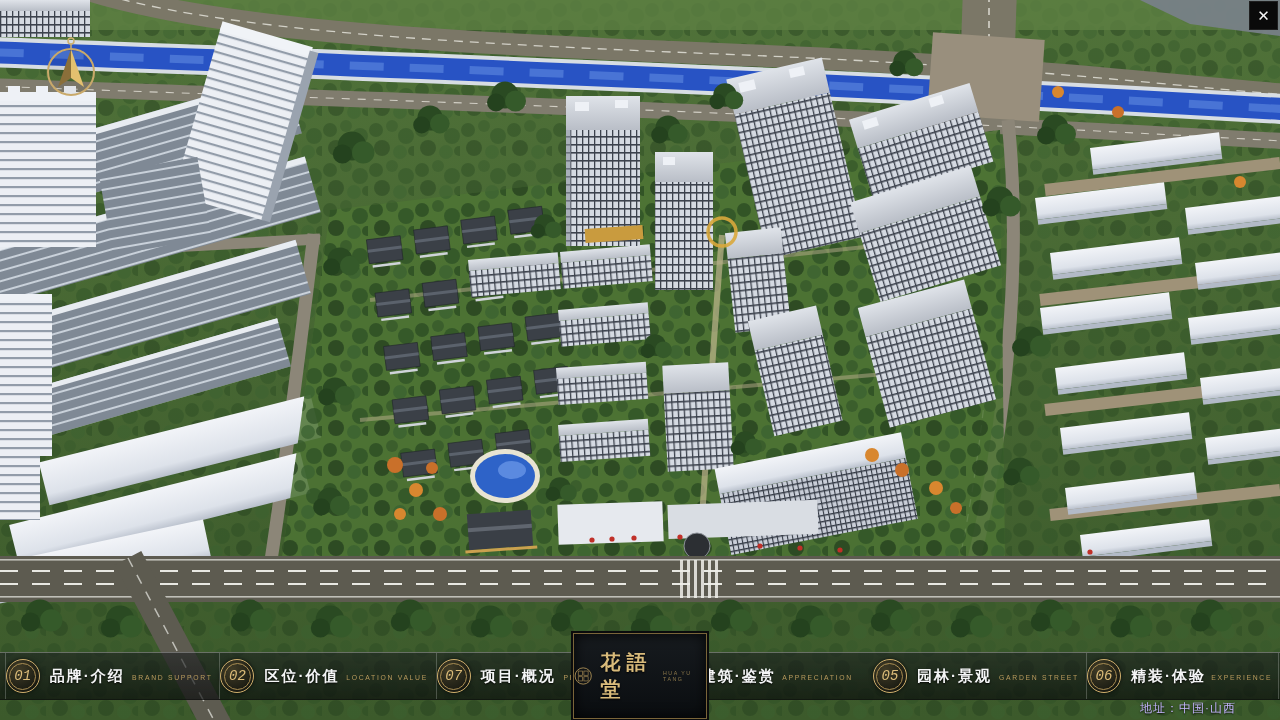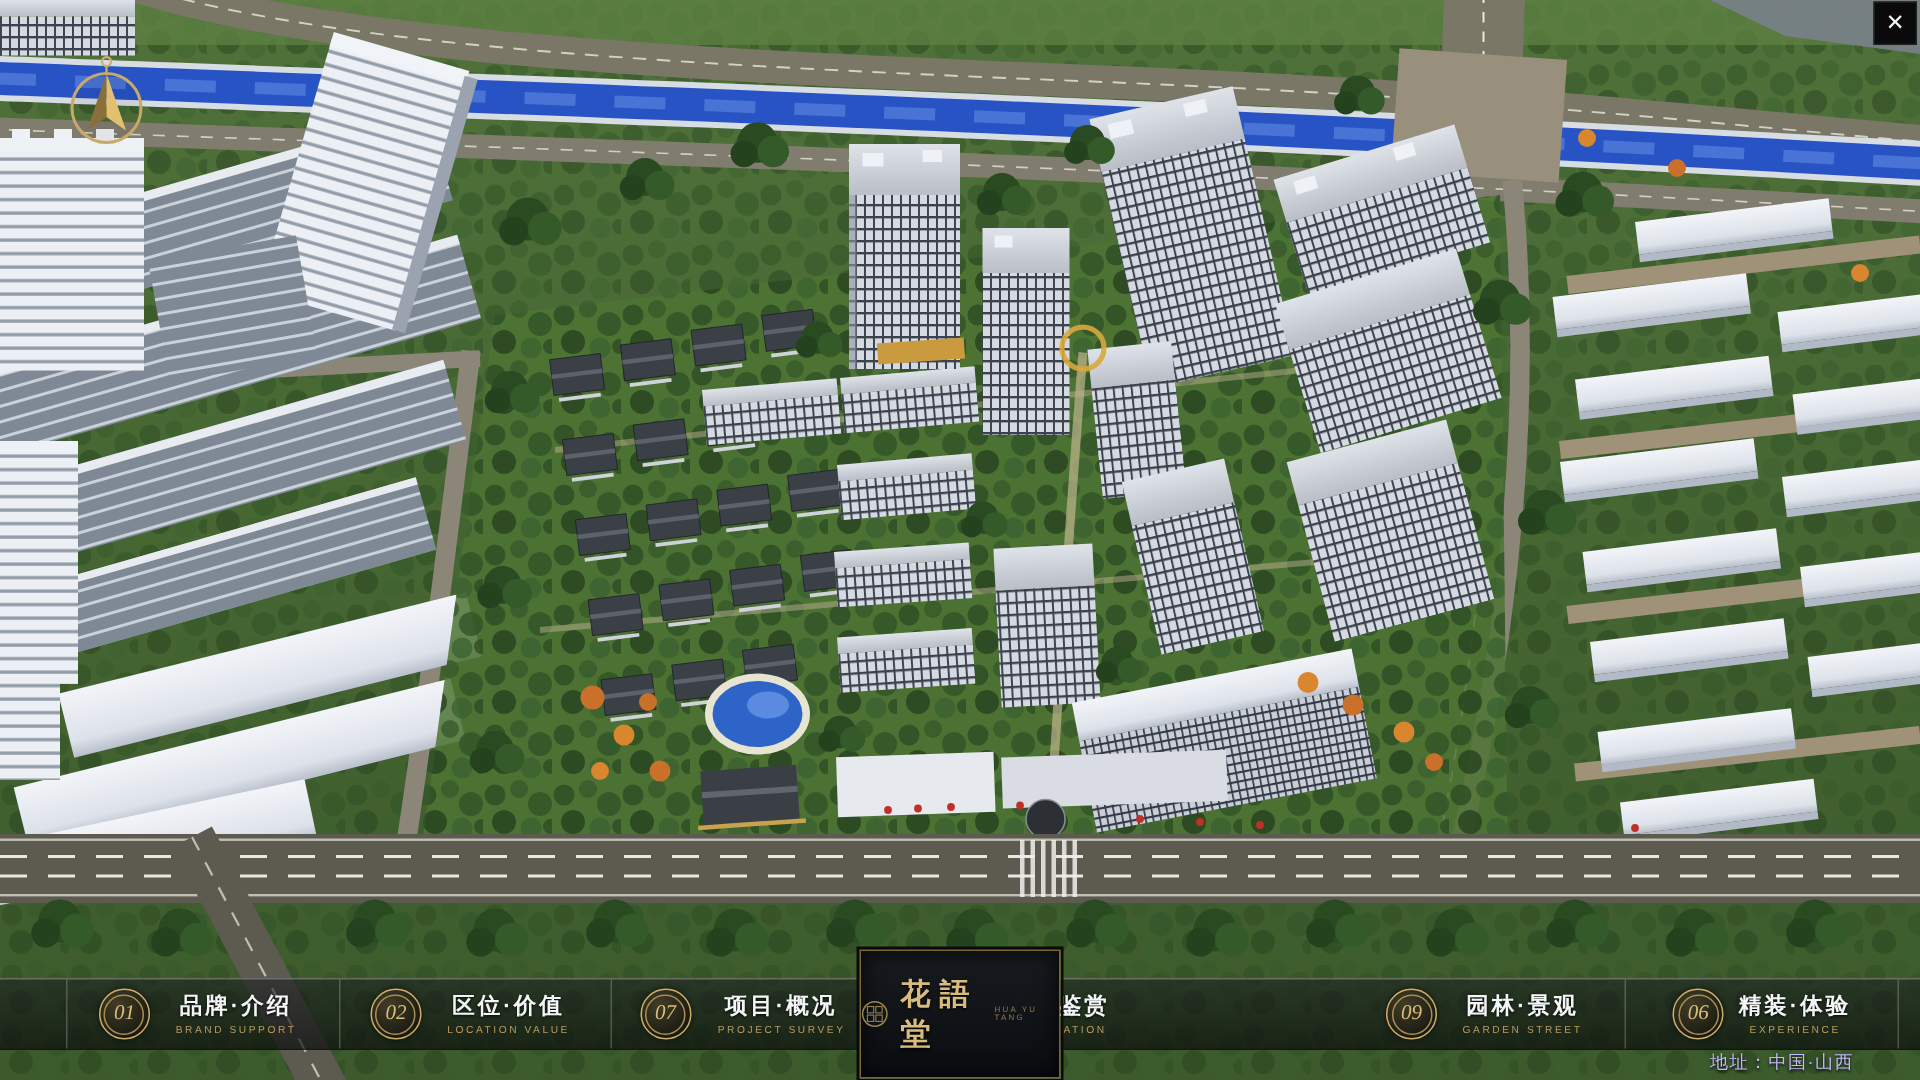--- a/index.html
+++ b/index.html
@@ -25,22 +25,22 @@
   .nav-gap{width:132px;}
   .nav-item{flex:1;display:flex;align-items:center;justify-content:center;gap:10px;
     cursor:pointer;}
   .nav-item + .nav-item{border-left:1px solid rgba(255,255,255,.22);}
   .nav-item.after-gap{border-left:none;}
   .badge{width:32px;height:32px;border-radius:50%;border:1px solid #cfae6c;
     background:radial-gradient(circle at 35% 30%, rgba(70,62,40,.85), rgba(6,6,6,.75));
     display:grid;place-items:center;flex:0 0 auto;box-shadow:0 0 4px rgba(0,0,0,.6);}
   .badge-inner{width:25px;height:25px;border-radius:50%;border:1px solid #a98d52;
     display:grid;place-items:center;color:#dcbc79;
-    font-family:Liberation Serif, serif;font-style:italic;font-size:14px;}
-  .nav-text{display:flex;flex-direction:column;align-items:center;}
+    font-family:Liberation Mono, monospace;font-style:italic;font-size:14px;}
+  .nav-text{display:flex;align-items:center;}
   .nav-title{color:#f4f5f6;font-size:15px;font-weight:bold;letter-spacing:2px;
     text-shadow:0 1px 2px rgba(0,0,0,.9);white-space:nowrap;}
   .nav-sub{color:#b99b5d;font-size:8px;letter-spacing:2px;margin-top:2px;
     white-space:nowrap;transform:scale(.85);}
 
   
   .logo-box{position:absolute;left:50%;transform:translateX(-50%);top:633px;
     width:132px;height:84px;cursor:pointer;
     background:linear-gradient(#171b1f,#0a0d10);
     border:1px solid #7a6539;box-shadow:0 0 0 2px #0a0b0c, inset 0 0 14px rgba(0,0,0,.85);
@@ -456,21 +456,21 @@
       <span class="nav-text">
           <span class="nav-title">建筑·鉴赏</span>
           <span class="nav-sub">APPRECIATION</span>
         </span>
     </div>
 
     <div class="nav-gap"></div>
 
     <div class="nav-item after-gap">
       <span class="badge">
-          <span class="badge-inner">09</span>
+          <span class="badge-inner">05</span>
         </span>
       <span class="nav-text">
           <span class="nav-title">园林·景观</span>
           <span class="nav-sub">GARDEN STREET</span>
         </span>
     </div>
     <div class="nav-item">
       <span class="badge">
           <span class="badge-inner">06</span>
         </span>

